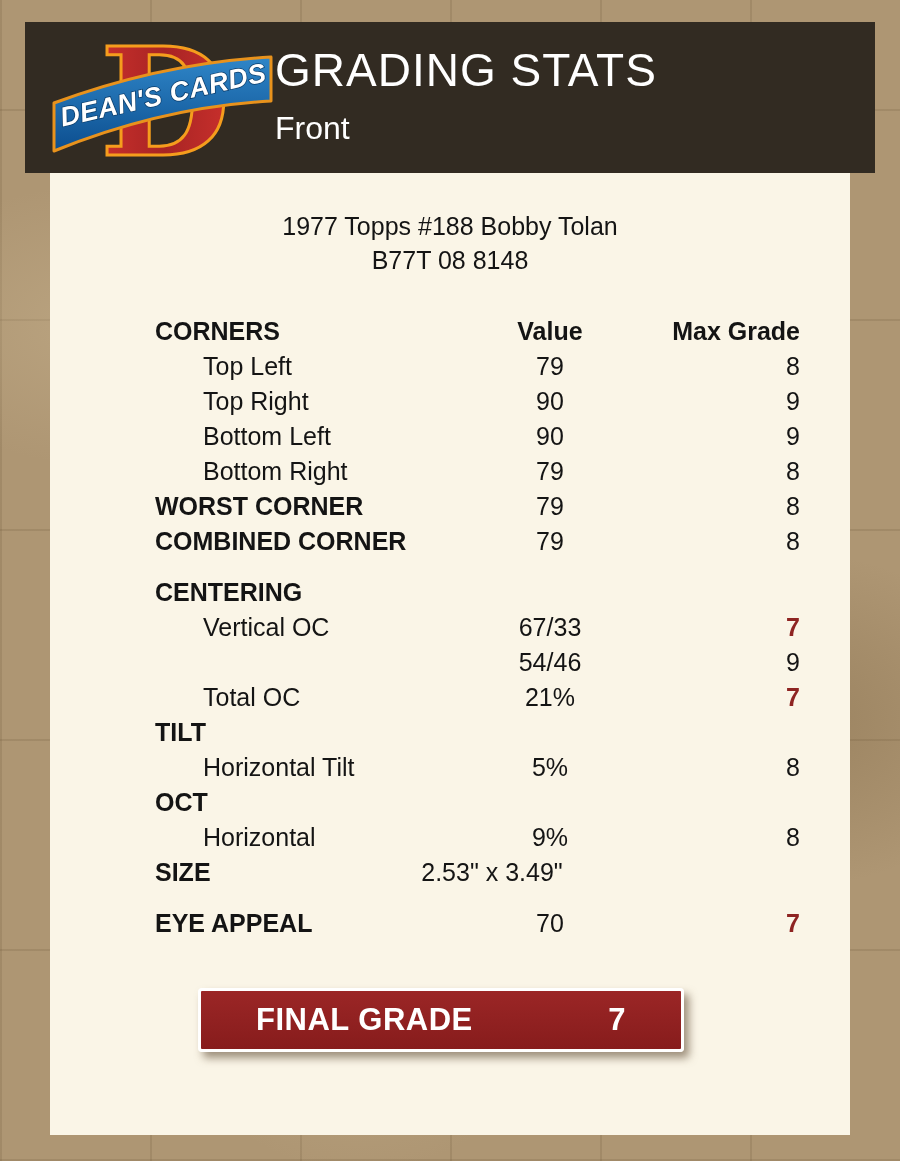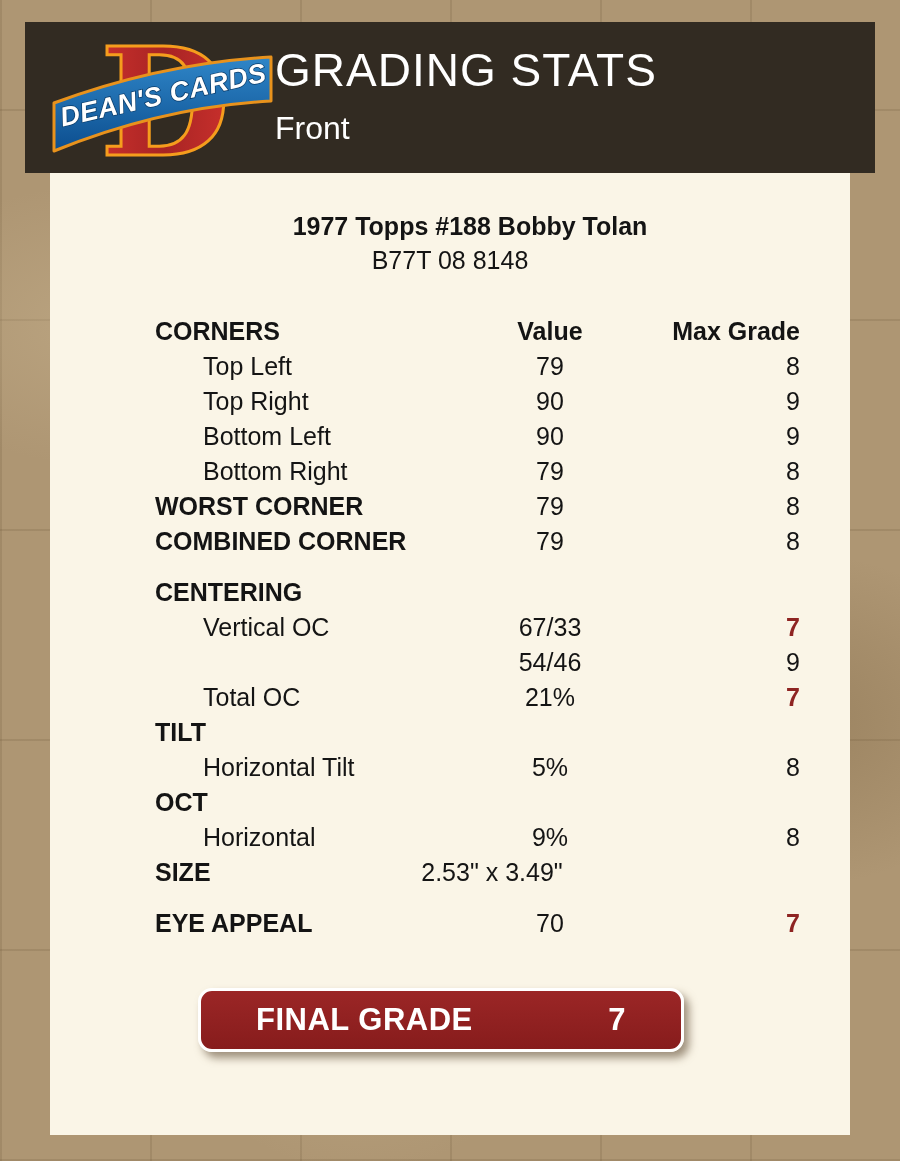--- a/index.html
+++ b/index.html
@@ -26,40 +26,40 @@
   .logo{flex:0 0 auto;width:225px;height:130px;}
   .header-text{flex:1;text-align:left;color:#ffffff;margin-top:-4px;}
   .header-title{font-size:46px;letter-spacing:1px;line-height:52px;}
   .header-sub{font-size:32px;line-height:40px;margin-top:12px;}
   .panel{
     position:absolute;left:50px;top:173px;width:800px;height:962px;z-index:1;
     background:#faf5e7;
   }
   .card-title{
     position:absolute;left:0;top:39px;width:100%;text-align:center;
-    font-size:25px;font-weight:bold;color:#141414;line-height:28px;padding-left:20px;
+    font-size:25px;font-weight:normal;color:#141414;line-height:28px;
   }
   .card-serial{
     position:absolute;left:0;top:73px;width:100%;text-align:center;
     font-size:25px;color:#141414;line-height:28px;
   }
   .table{position:absolute;left:0;top:141px;width:100%;}
   .row{position:relative;height:35px;font-size:25px;line-height:35px;color:#141414;padding-left:32px;}
   .row-gap{height:16px;}
   .cell-label{position:absolute;left:105px;white-space:nowrap;}
   .cell-label.indent{left:153px;}
   .bold{font-weight:bold;}
   .cell-value{position:absolute;left:380px;width:240px;text-align:center;white-space:nowrap;}
   .cell-value.size-value{left:322px;}
   .cell-max{position:absolute;left:590px;width:160px;text-align:right;}
   .red{color:#8e2422;font-weight:bold;}
   .final-grade{
     position:absolute;left:148px;top:815px;width:486px;height:64px;box-sizing:border-box;
     background:linear-gradient(#9b2626,#871c1c);
-    border:3px solid #ffffff;border-radius:14px;
+    border:3px solid #ffffff;border-radius:4px;
     box-shadow:5px 6px 8px rgba(97,77,53,0.6);
     display:flex;align-items:center;justify-content:space-between;
     padding:12px 55px;color:#ffffff;font-weight:bold;font-size:31px;letter-spacing:0.5px;
   }
 </style>
 </head>
 <body>
 
 <div class="bg-pattern"></div>
 

